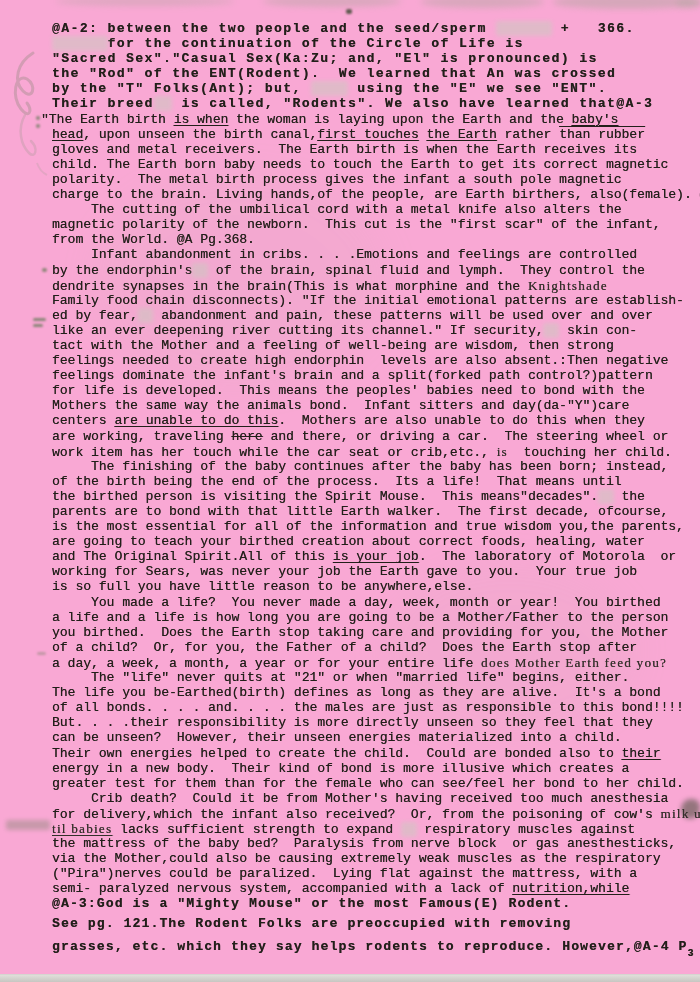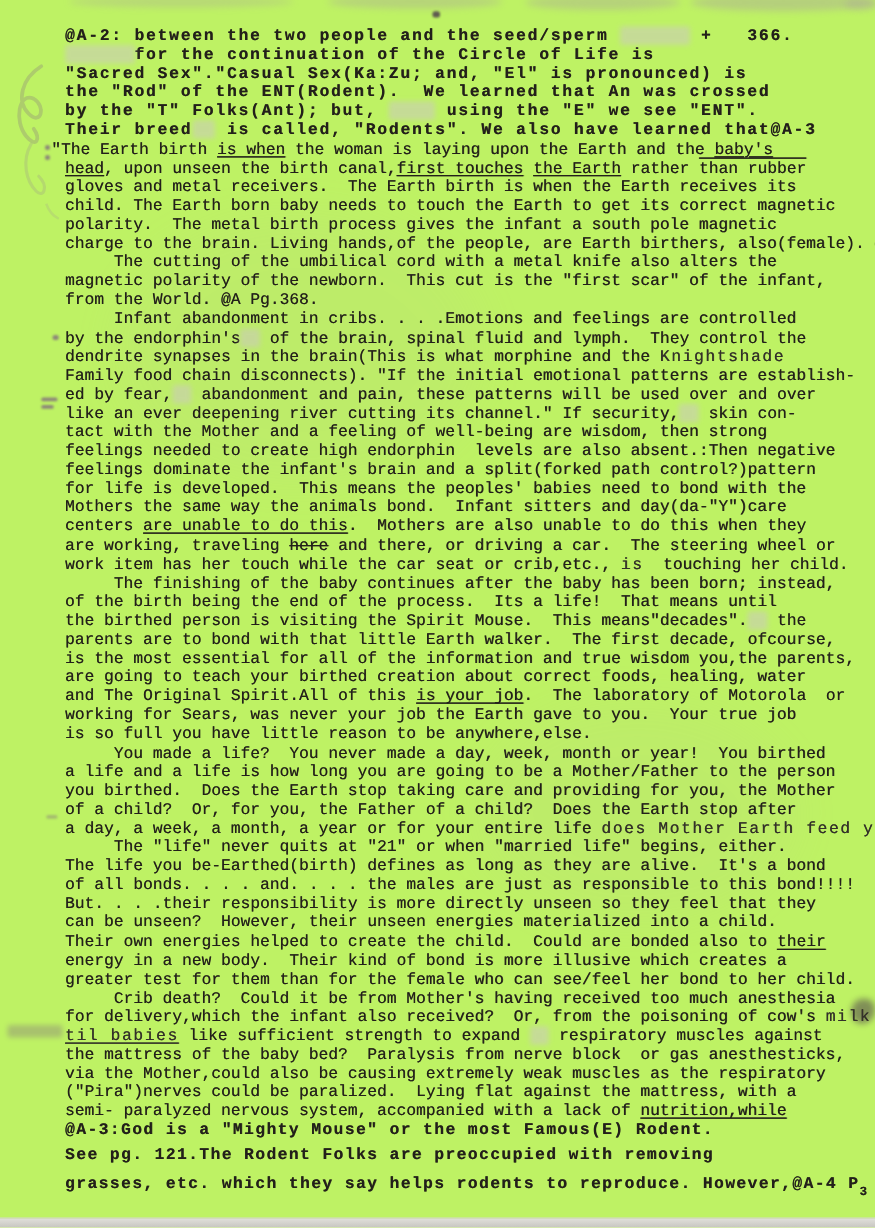--- a/index.html
+++ b/index.html
@@ -1,26 +1,26 @@
 <!DOCTYPE html>
 <html><head>
 <meta charset="utf-8">
 <style>
   html,body{margin:0;padding:0;background:#e9e8e3;}
-  #page{position:relative;width:700px;height:982px;background:#bef264;overflow:hidden;
+  #page{position:relative;width:700px;height:982px;background:#f9a8d4;overflow:hidden;
         font-family:"Liberation Mono","DejaVu Sans Mono",monospace;color:#221f1a;}
   #text{position:absolute;left:52px;top:21px;width:660px;font-size:13px;line-height:15.1px;}
   .line{white-space:pre;height:15.1px;text-shadow:0.25px 0 0 rgba(30,27,22,.75);}
   .header{font-weight:700;letter-spacing:1.45px;}
   .footer{font-weight:700;letter-spacing:1.15px;}
   .outdent{margin-left:-11px;}
   .u{text-decoration:underline;text-underline-offset:2px;text-decoration-thickness:1px;}
   .ov{text-decoration:overline;text-decoration-thickness:1px;}
   .st{text-decoration:line-through;text-decoration-thickness:1px;margin-top:42px;}
-  .ins{letter-spacing:1.3px;font-weight:400;color:#33302a;}
+  .ins{letter-spacing:1.3px;font-weight:400;color:#33302a;font-family:Liberation Serif, serif;}
   .sm{background:#ccc9c0;opacity:.55;filter:blur(2px);border-radius:2px;}
   .sub{font-size:10px;vertical-align:-6px;}
   .blob{position:absolute;background:#aba69a;border-radius:50%;filter:blur(3px);}
   .mark{position:absolute;background:#8d8779;filter:blur(1px);border-radius:2px;}
   #bottom-band{position:absolute;left:0;bottom:0;width:700px;height:7px;
         background:linear-gradient(#e0dfda,#c7c6c1);border-top:1px solid #d6d5d0;}
   #right-smudge{position:absolute;left:681px;top:799px;width:19px;height:20px;background:#5f5a50;
         border-radius:50% 40% 55% 45%;filter:blur(2.5px);opacity:.65;}
   #scribble{position:absolute;left:3px;top:45px;opacity:.5;}
   .mottle{position:absolute;background:#b7b2a5;border-radius:50%;filter:blur(18px);opacity:.08;}
@@ -103,21 +103,21 @@
       <div class="line"><span>     The "life" never quits at "21" or when "married life" begins, either.</span></div>
       <div class="line"><span>The life you be-Earthed(birth) defines as long as they are alive.  It's a bond</span></div>
       <div class="line"><span>of all bonds. . . . and. . . . the males are just as responsible to this bond!!!!</span></div>
       <div class="line"><span>But. . . .their responsibility is more directly unseen so they feel that they</span></div>
       <div class="line"><span>can be unseen?  However, their unseen energies materialized into a child.</span></div>
       <div class="line"><span>Their own energies helped to create the child.  Could are bonded also to </span><span class="u">their</span></div>
       <div class="line"><span>energy in a new body.  Their kind of bond is more illusive which creates a</span></div>
       <div class="line"><span>greater test for them than for the female who can see/feel her bond to her child.</span></div>
       <div class="line"><span>     Crib death?  Could it be from Mother's having received too much anesthesia</span></div>
       <div class="line"><span>for delivery,which the infant also received?  Or, from the poisoning of cow's </span><span class="ins">milk un</span></div>
-      <div class="line"><span class="u ins">til babies</span><span> like sufficient strength to expand </span><span class="sm">  </span><span> respiratory muscles against</span></div>
+      <div class="line"><span class="u ins">til babies</span><span> lacks sufficient strength to expand </span><span class="sm">  </span><span> respiratory muscles against</span></div>
       <div class="line"><span>the mattress of the baby bed?  Paralysis from nerve block  or gas anesthesticks,</span></div>
       <div class="line"><span>via the Mother,could also be causing extremely weak muscles as the respiratory</span></div>
       <div class="line"><span>("Pira")nerves could be paralized.  Lying flat against the mattress, with a</span></div>
       <div class="line"><span>semi- paralyzed nervous system, accompanied with a lack of </span><span class="u">nutrition,while</span></div>
       <div class="line footer"><span>@A-3:God is a "Mighty Mouse" or the most Famous(E) Rodent.</span></div>
       <div class="line footer" style="margin-top: 4px;"><span>See pg. 121.The Rodent Folks are preoccupied with removing</span></div>
       <div class="line footer" style="margin-top: 8px;"><span>grasses, etc. which they say helps rodents to reproduce. However,@A-4 P</span><span class="sub">3</span></div>
     </div>
 
   <div id="bottom-band"></div>

